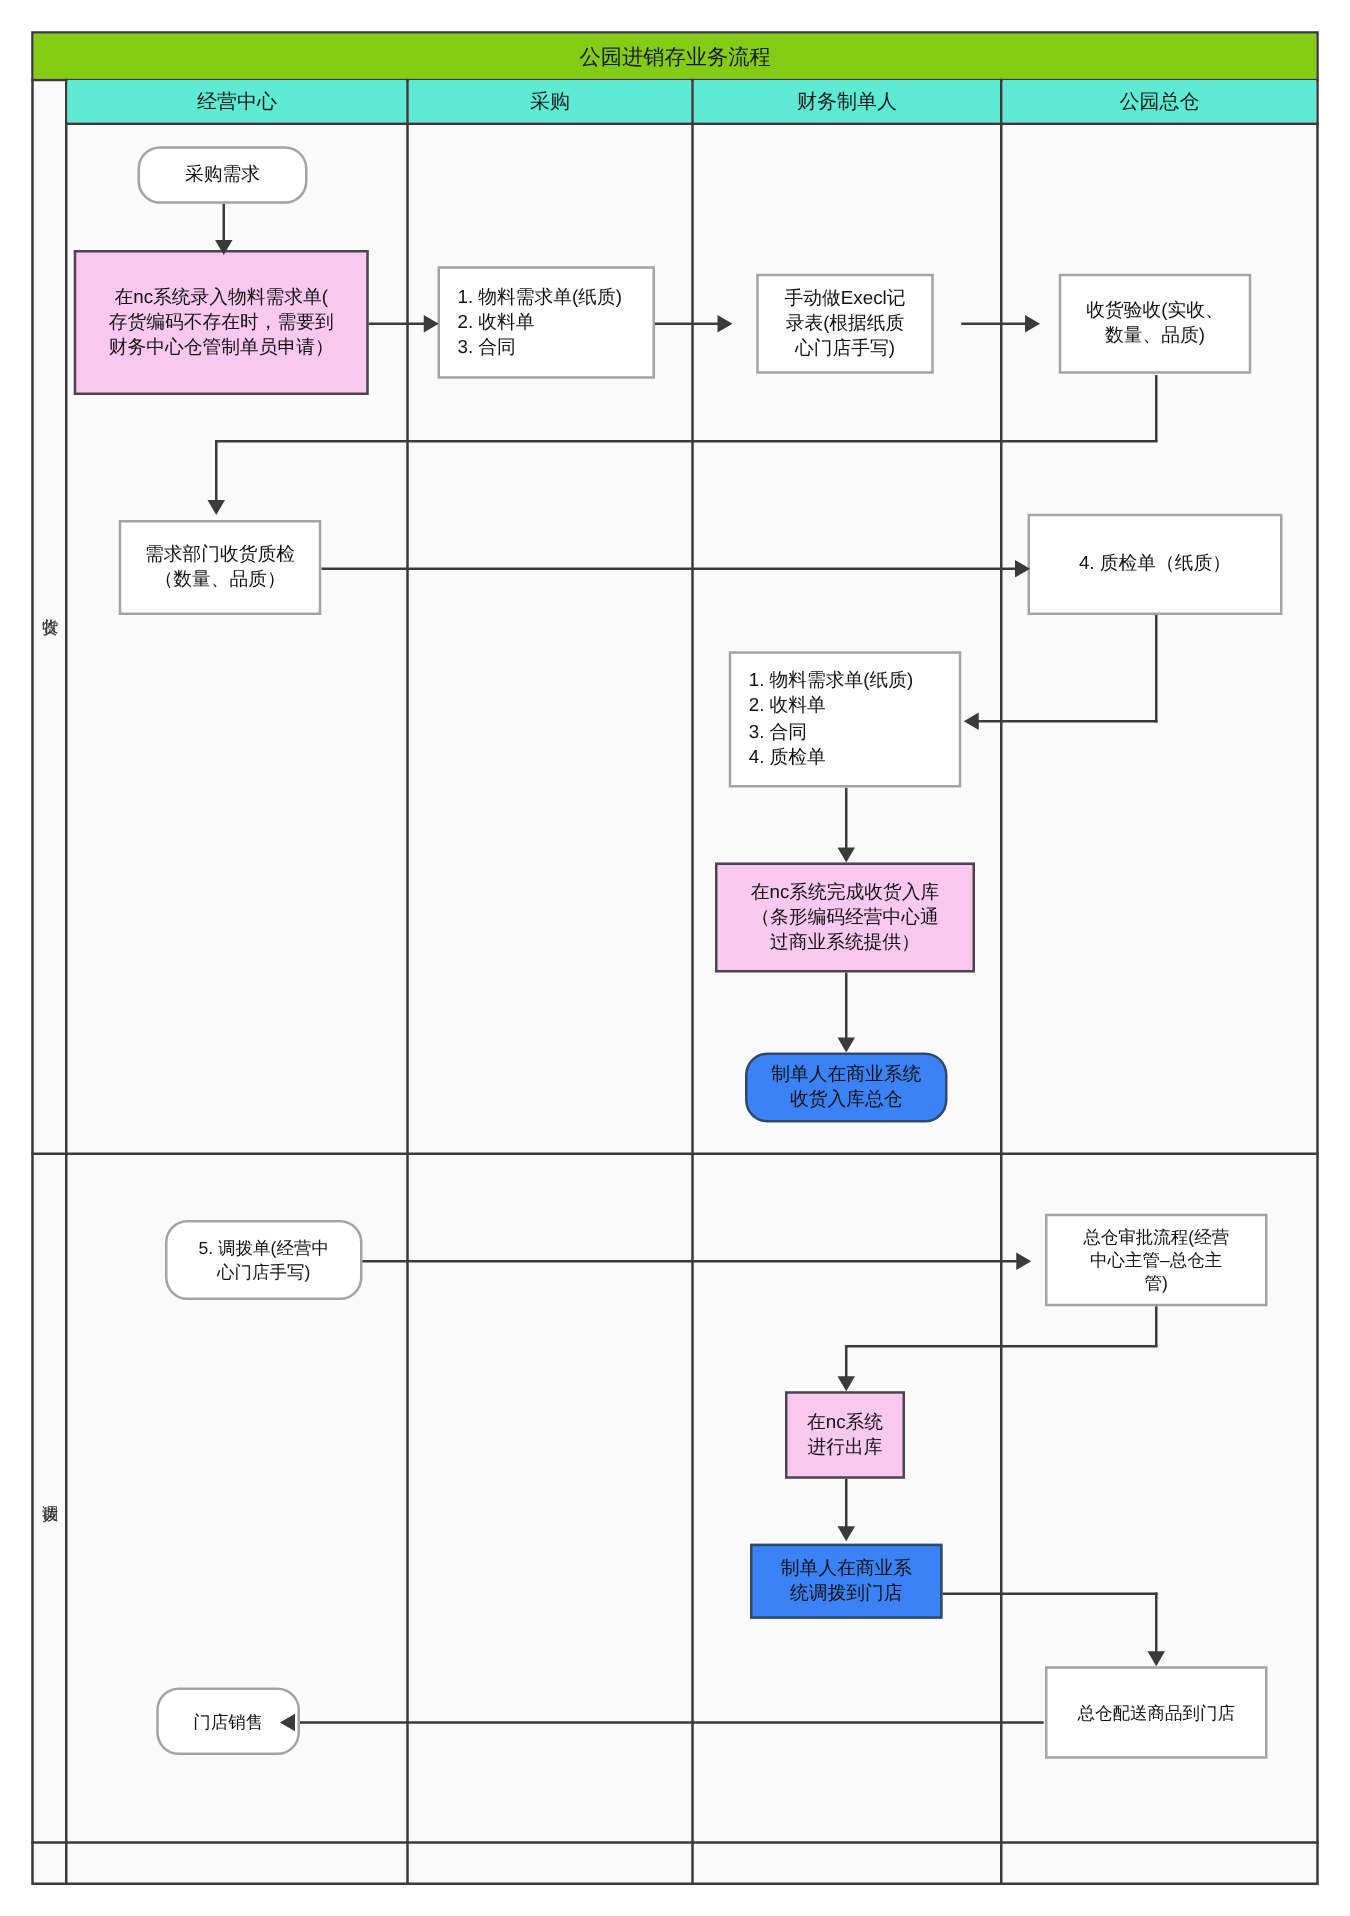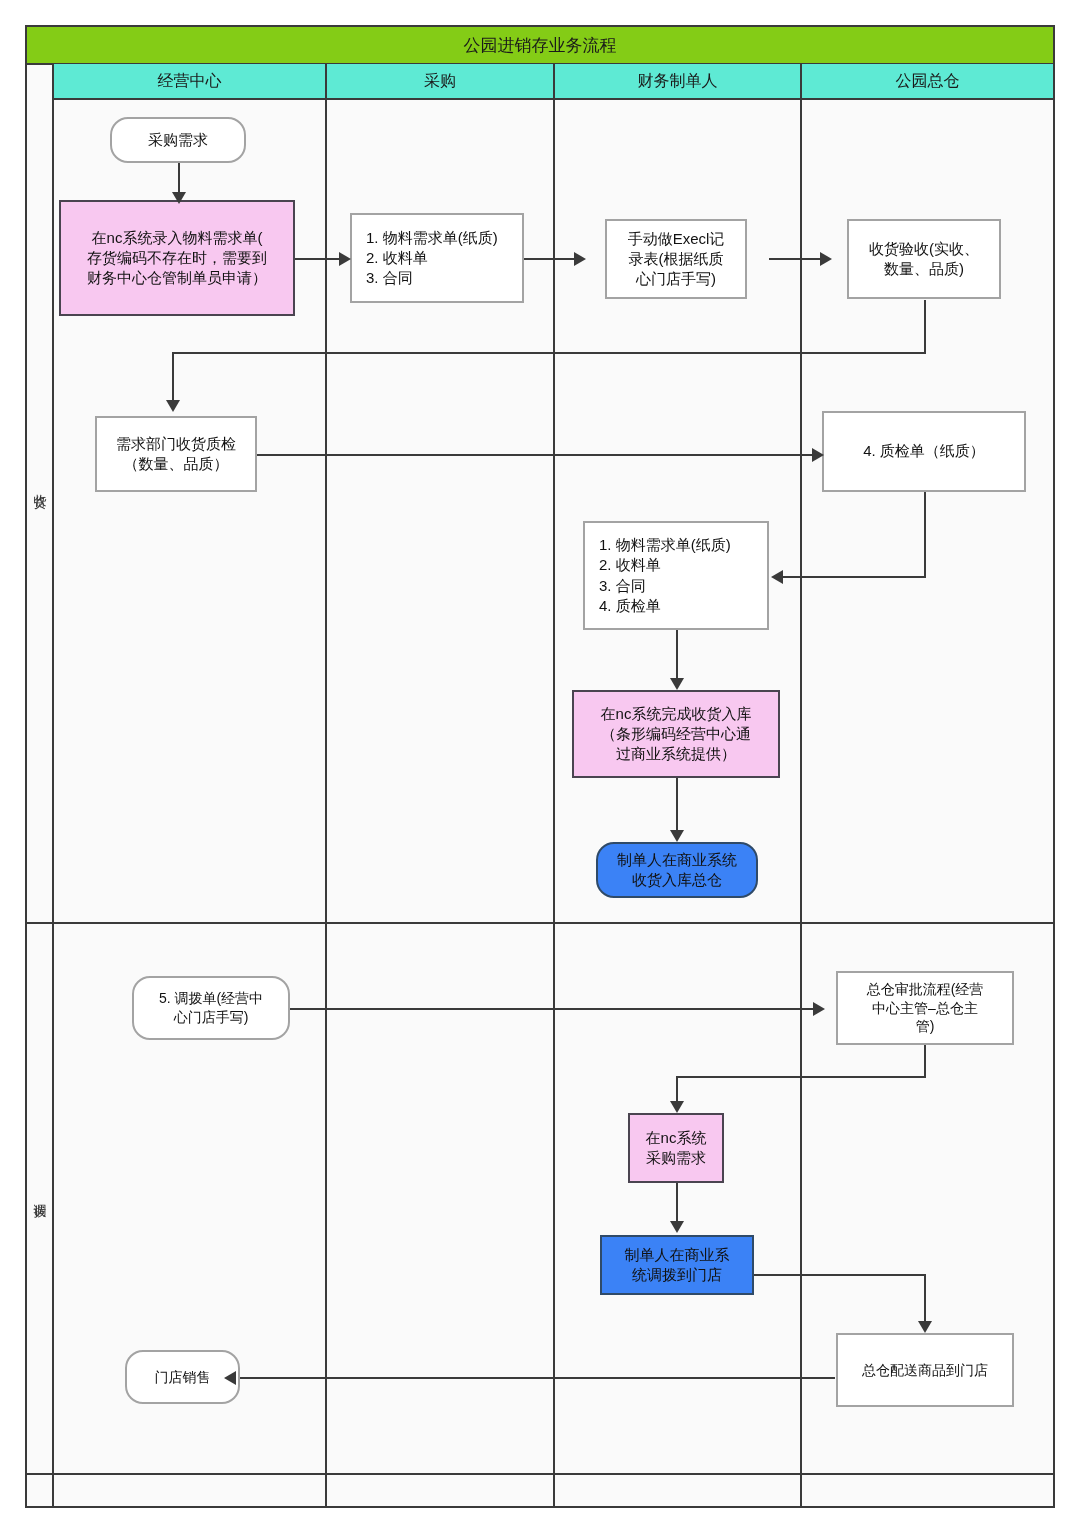--- a/index.html
+++ b/index.html
@@ -228,21 +228,21 @@
 收货入库总仓</div>
 
   <div class="node rounded small" style="left:96px; top:976px; width:158px; height:64px;margin-left:36px;">5. 调拨单(经营中
 心门店手写)</div>
 
   <div class="node small" style="left:836px; top:971px; width:178px; height:74px;">总仓审批流程(经营
 中心主管–总仓主
 管)</div>
 
   <div class="node pink" style="left:628px; top:1113px; width:96px; height:70px;">在nc系统
-采购需求</div>
+进行出库</div>
 
   <div class="node blue" style="left:600px; top:1235px; width:154px; height:60px;">制单人在商业系
 统调拨到门店</div>
 
   <div class="node small" style="left:836px; top:1333px; width:178px; height:74px;">总仓配送商品到门店</div>
 
   <div class="node rounded small" style="left:125px; top:1350px; width:115px; height:54px;">门店销售</div>
 
 </div>
 

